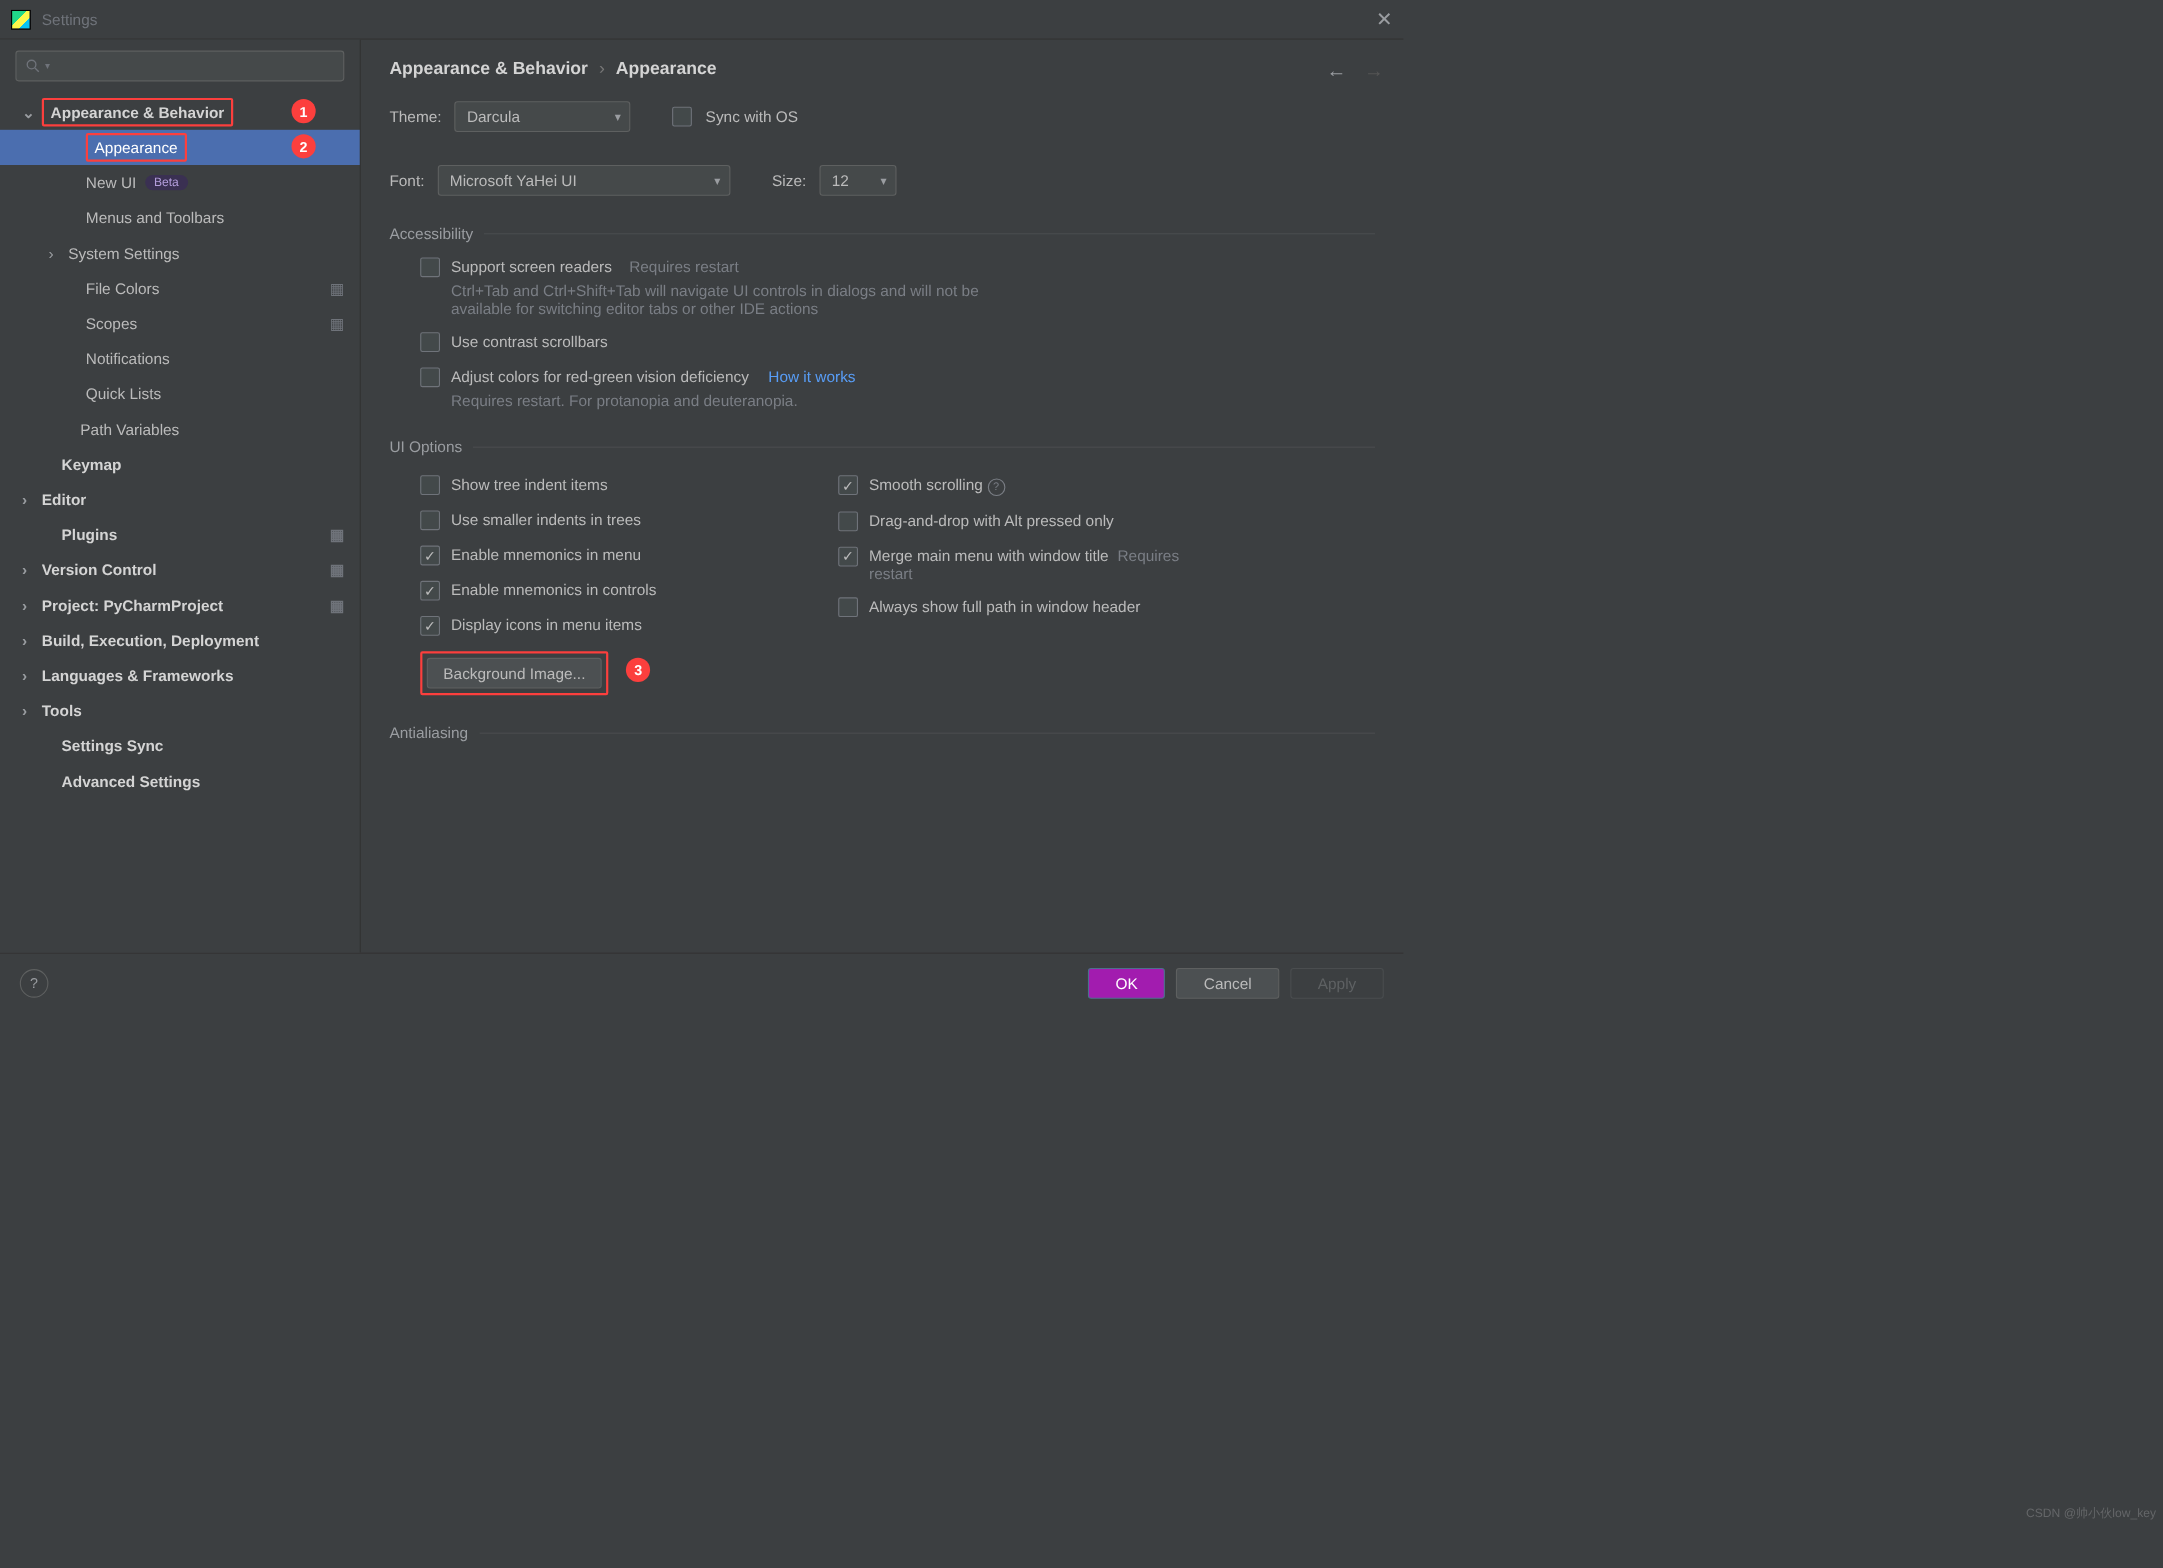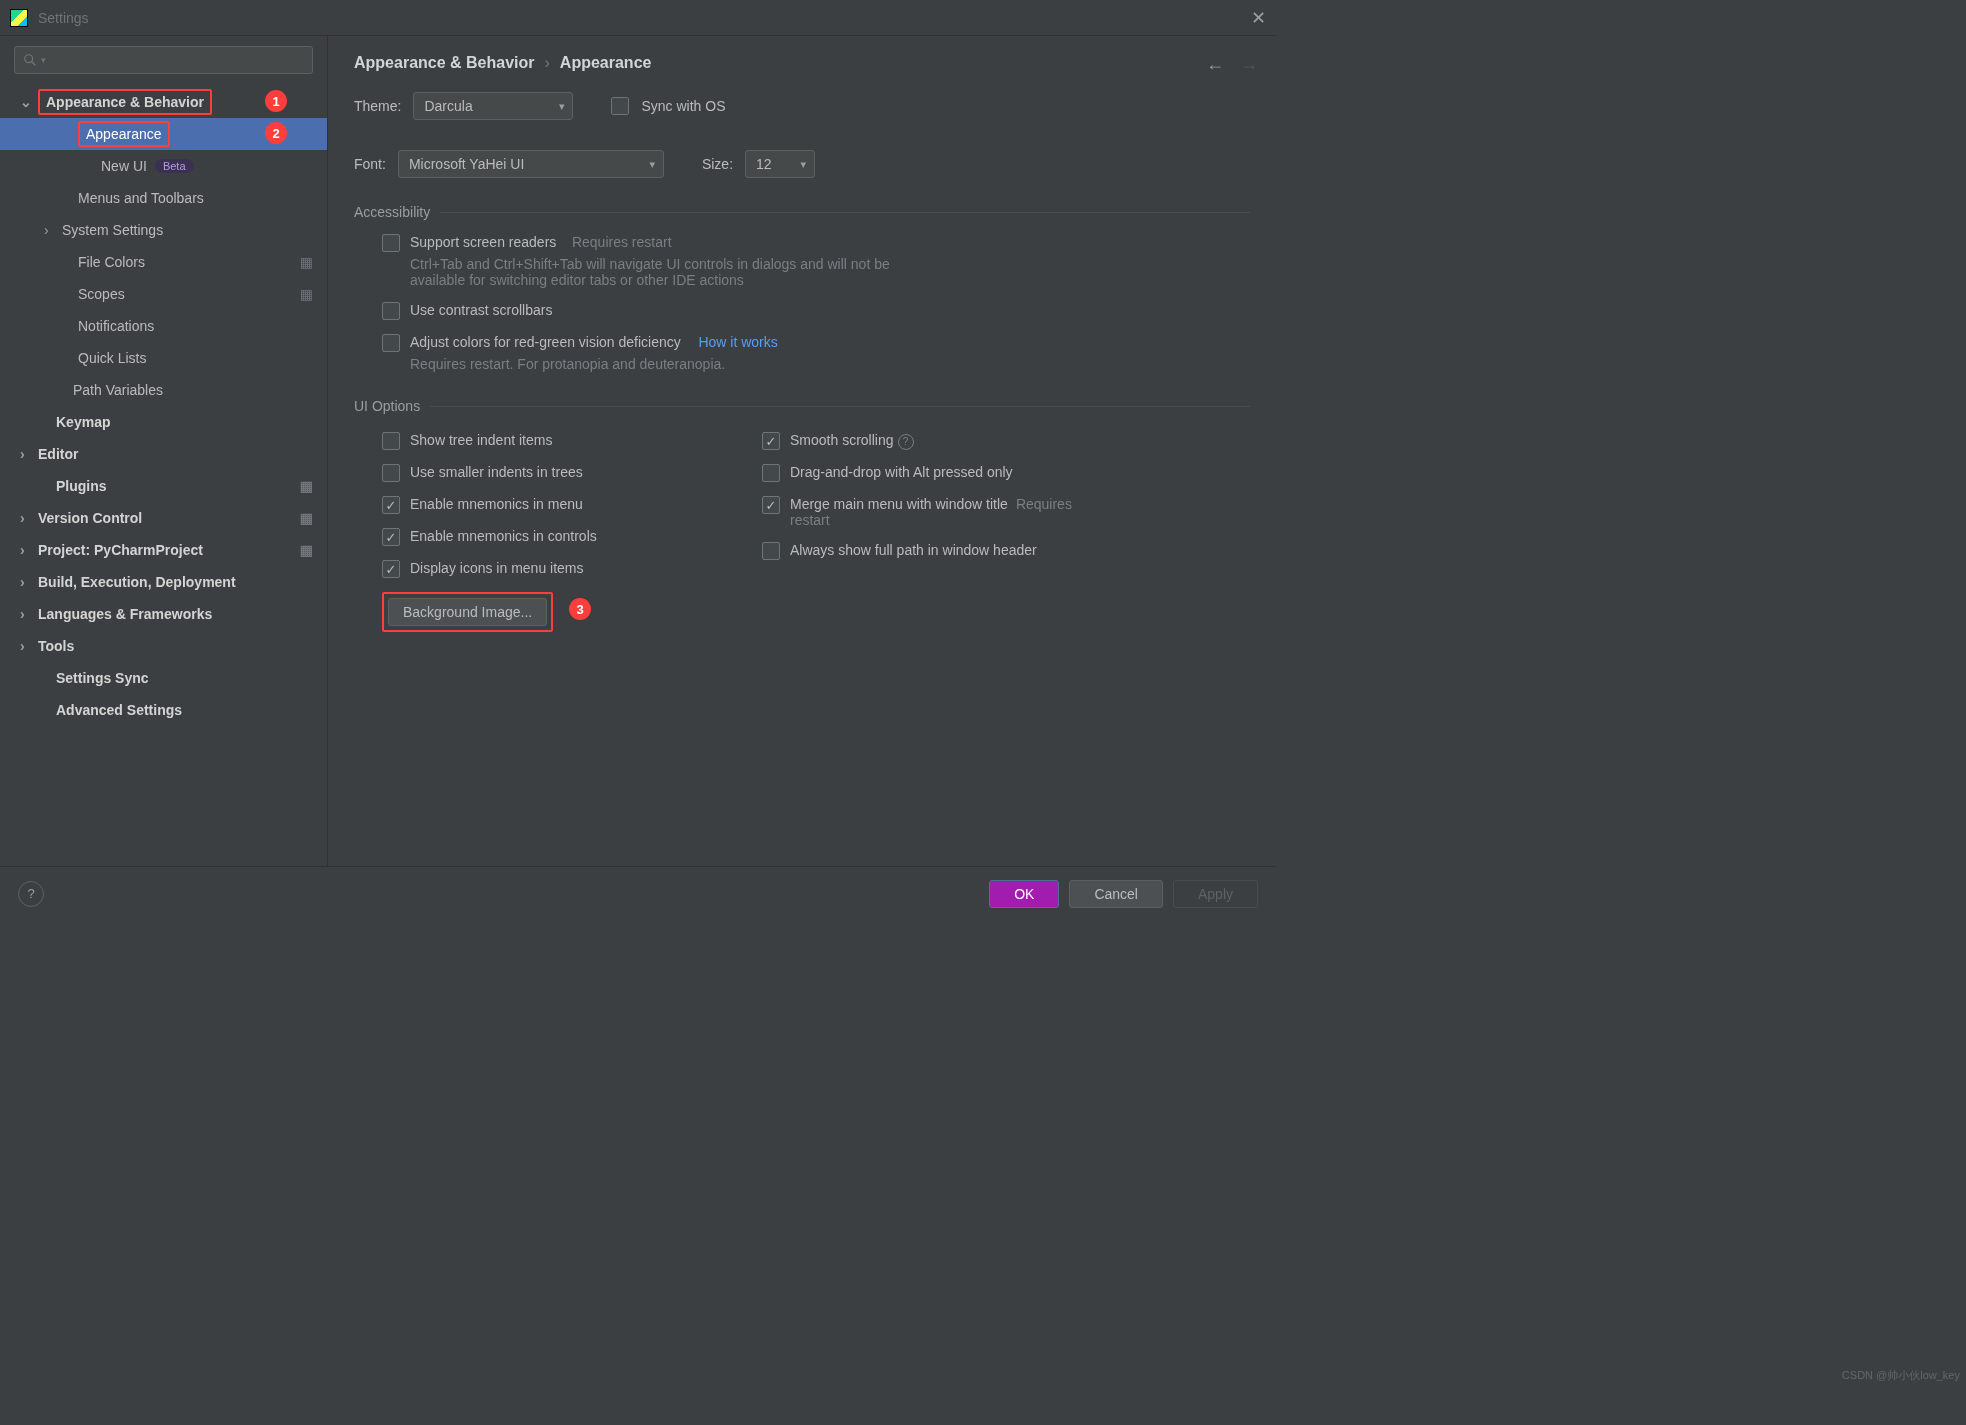--- a/index.html
+++ b/index.html
@@ -129,21 +129,21 @@
         <li class="bold" style="padding-left: 20px;">
           <span class="chev">⌄</span>
           <span class="redbox" style="padding: 3px 6px;">Appearance &amp; Behavior</span>
           <span class="annot" style="right: 40px; top: 4px;">1</span>
         </li>
         <li class="selected" style="padding-left: 60px;">
           <span class="chev"></span>
           <span class="redbox" style="padding: 3px 6px;">Appearance</span>
           <span class="annot" style="right: 40px; top: 4px;">2</span>
         </li>
-        <li style="padding-left: 60px; margin-left: 23px;">
+        <li style="padding-left: 60px;">
           <span class="chev"></span>
           <span>New UI</span>
           <span class="beta-badge">Beta</span>
         </li>
         <li style="padding-left: 60px; text-align: center;">
           <span class="chev"></span>
           <span>Menus and Toolbars</span>
         </li>
         <li style="padding-left: 44px;">
           <span class="chev">›</span>
@@ -321,20 +321,24 @@
           </div>
         </div>
     </div>
     <div style="padding-left:28px; margin-top:14px; position:relative; width:fit-content">
       <span class="redbox" style="display:inline-block;padding:4px;">
         <span class="btn">Background Image...</span>
       </span>
       <span class="annot" style="right:-38px;top:6px">3</span>
     </div>
 
+    <div class="section-head">
+      <span>Antialiasing</span>
+        <div class="rule"></div>
+    </div>
   </div>
 </div>
 
 <div class="footer">
   <div class="help-circle">?</div>
   <div class="spacer"></div>
   <div class="fbtn primary">OK</div>
   <div class="fbtn normal">Cancel</div>
   <div class="fbtn disabled">Apply</div>
 </div>

